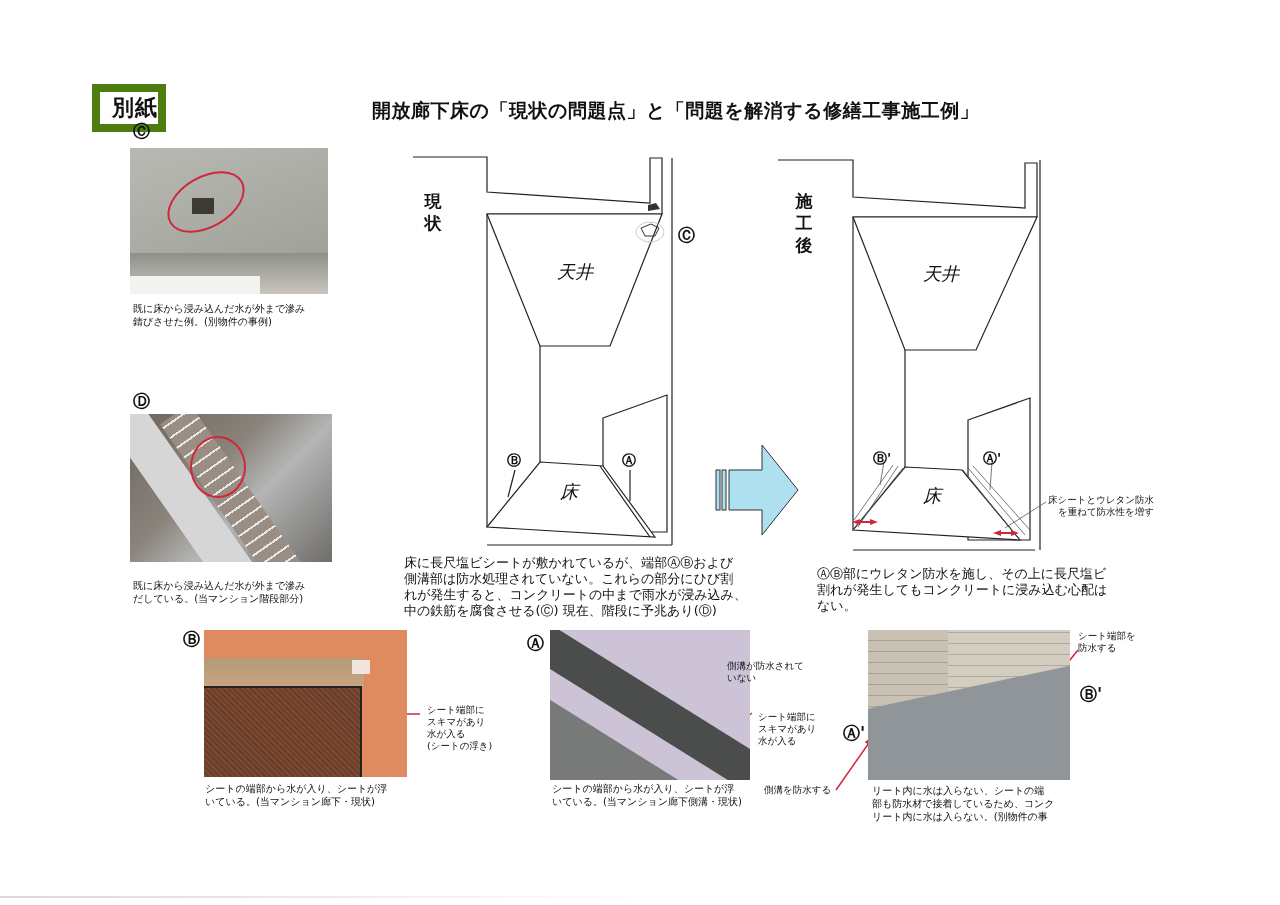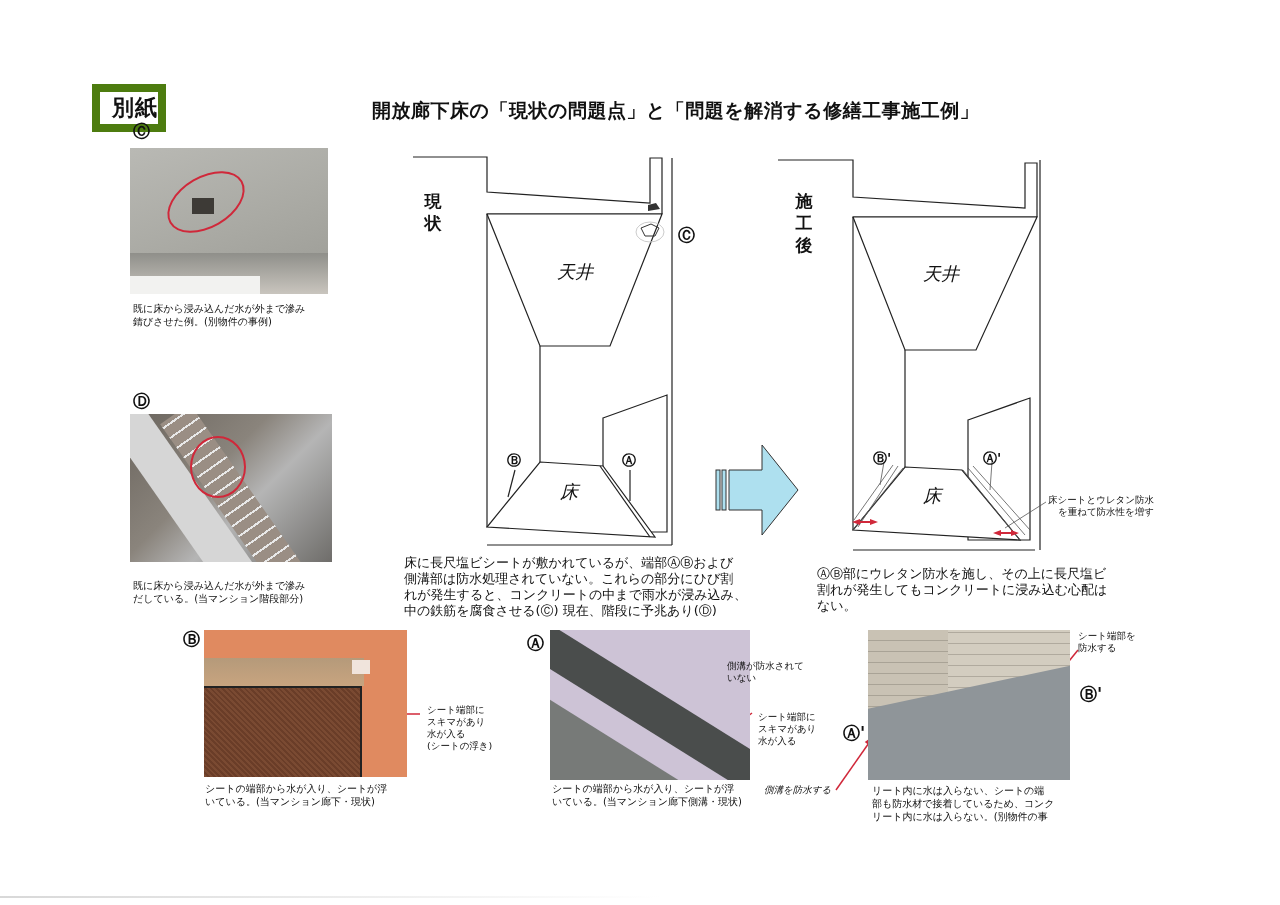--- a/index.html
+++ b/index.html
@@ -192,20 +192,20 @@
   <div class="abs" style="left:0;top:0;width:80px;height:120px;background:repeating-linear-gradient(0deg,#c9c2b4 0 10px,#a9a396 10px 11px);"></div>
   <div class="abs" style="left:80px;top:0;width:122px;height:90px;background:repeating-linear-gradient(0deg,#d3cdc0 0 10px,#b0aa9e 10px 11px);"></div>
   <div class="abs" style="left:-30px;top:55px;width:300px;height:160px;background:#8f9599;transform:rotate(-12deg);"></div>
 </div>
 <div class="abs note" style="left:1078px;top:630px;">
   <div>シート端部を</div>
   <div>防水する</div>
 </div>
 <div class="abs marker" style="left:1080px;top:683px;">Ⓑ'</div>
 <div class="abs marker" style="left:843px;top:722px;">Ⓐ'</div>
-<div class="abs note" style="left:764px;top:784px;font-style:italic;">側溝を防水する</div>
+<div class="abs note" style="left:764px;top:784px;">側溝を防水する</div>
 <div class="abs caption" style="left:872px;top:784px;">
   <div>リート内に水は入らない、シートの端</div>
   <div>部も防水材で接着しているため、コンク</div>
   <div>リート内に水は入らない。(別物件の事</div>
 </div>
 
 <div class="abs" style="left:0;top:896px;width:660px;height:2px;background:linear-gradient(90deg,#d8d8d8,#ffffff);"></div>
 
 </body></html>

